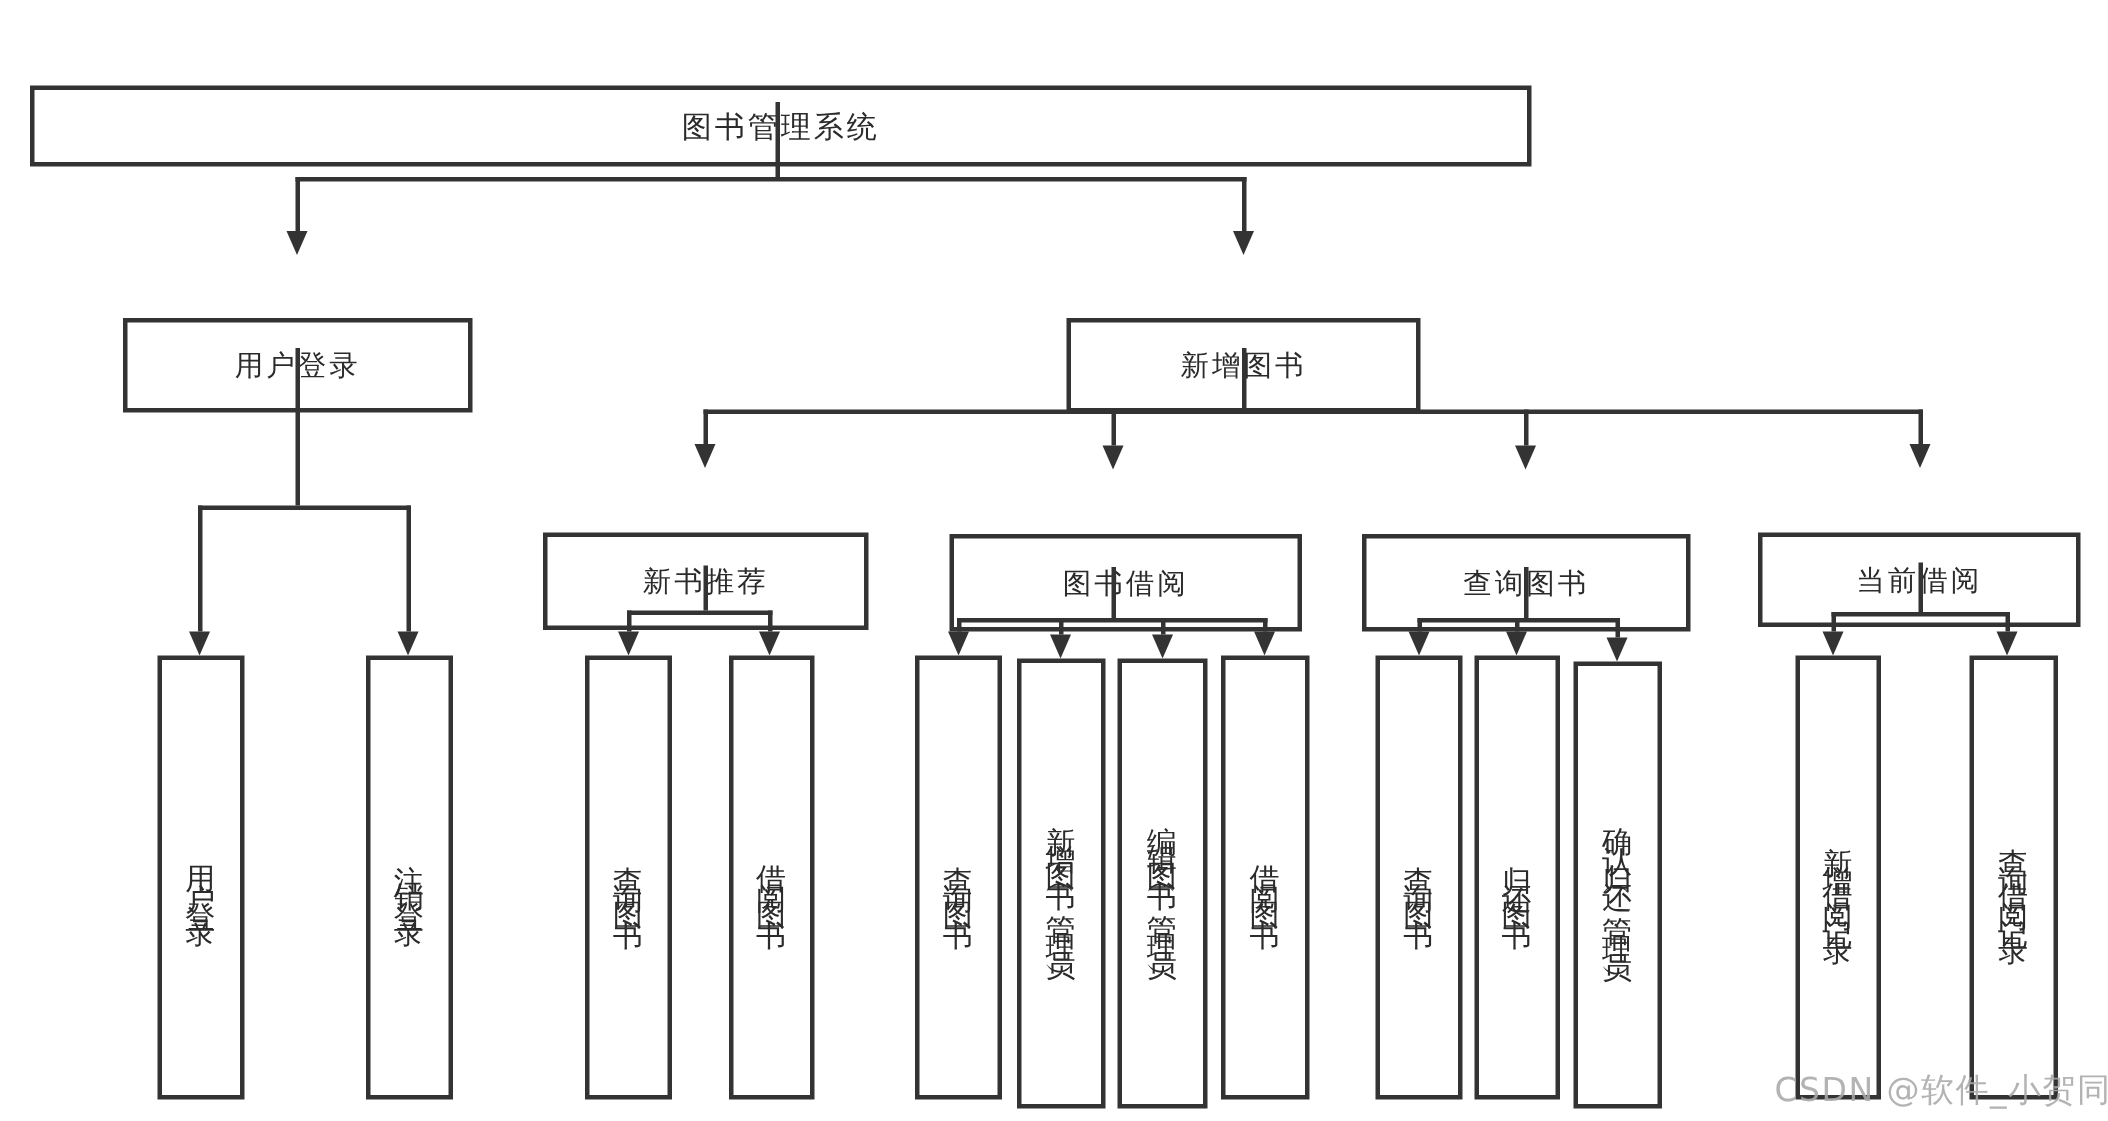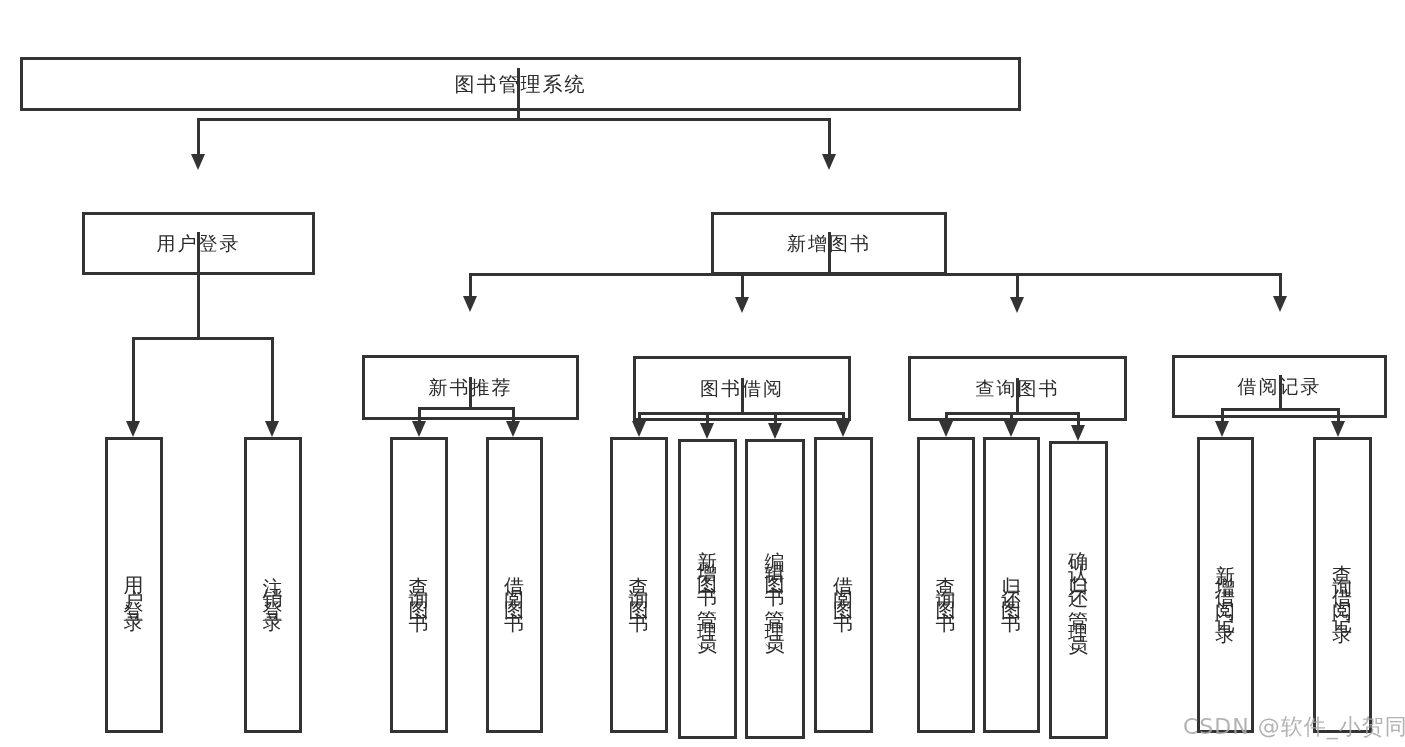--- a/index.html
+++ b/index.html
@@ -86,28 +86,28 @@
   <div class="line" style="left:741px; top:273px; width:3px; height:24px;"></div>
   <div class="arrow" style="left:735px; top:297px;"></div>
   <div class="line" style="left:1016px; top:273px; width:3px; height:24px;"></div>
   <div class="arrow" style="left:1010px; top:297px;"></div>
   <div class="line" style="left:1279px; top:273px; width:3px; height:23px;"></div>
   <div class="arrow" style="left:1273px; top:296px;"></div>
 
   <div class="box hbox" style="left:362px; top:312px; width:217px; height:65px;">
     <span>新书推荐</span>
   </div>
-  <div class="box hbox" style="left:633px; top:313px; width:218px; height:65px;">
+  <div class="box hbox" style="left:633px; top:313px; width:235px; height:65px;">
     <span>图书借阅</span>
   </div>
   <div class="box hbox" style="left:908px; top:313px; width:219px; height:65px;">
     <span>查询图书</span>
   </div>
   <div class="box hbox" style="left:1172px; top:312px; width:215px; height:63px;">
-    <span>借阅记录</span>
+    <span>当前借阅</span>
   </div>
 
   <div class="line" style="left:469px; top:377px; width:3px; height:30px;"></div>
   <div class="line" style="left:418px; top:407px; width:97px; height:3px;"></div>
   <div class="line" style="left:418px; top:407px; width:3px; height:14px;"></div>
   <div class="arrow" style="left:412px; top:421px;"></div>
   <div class="line" style="left:512px; top:407px; width:3px; height:14px;"></div>
   <div class="arrow" style="left:506px; top:421px;"></div>
 
   <div class="line" style="left:741px; top:378px; width:3px; height:34px;"></div>

